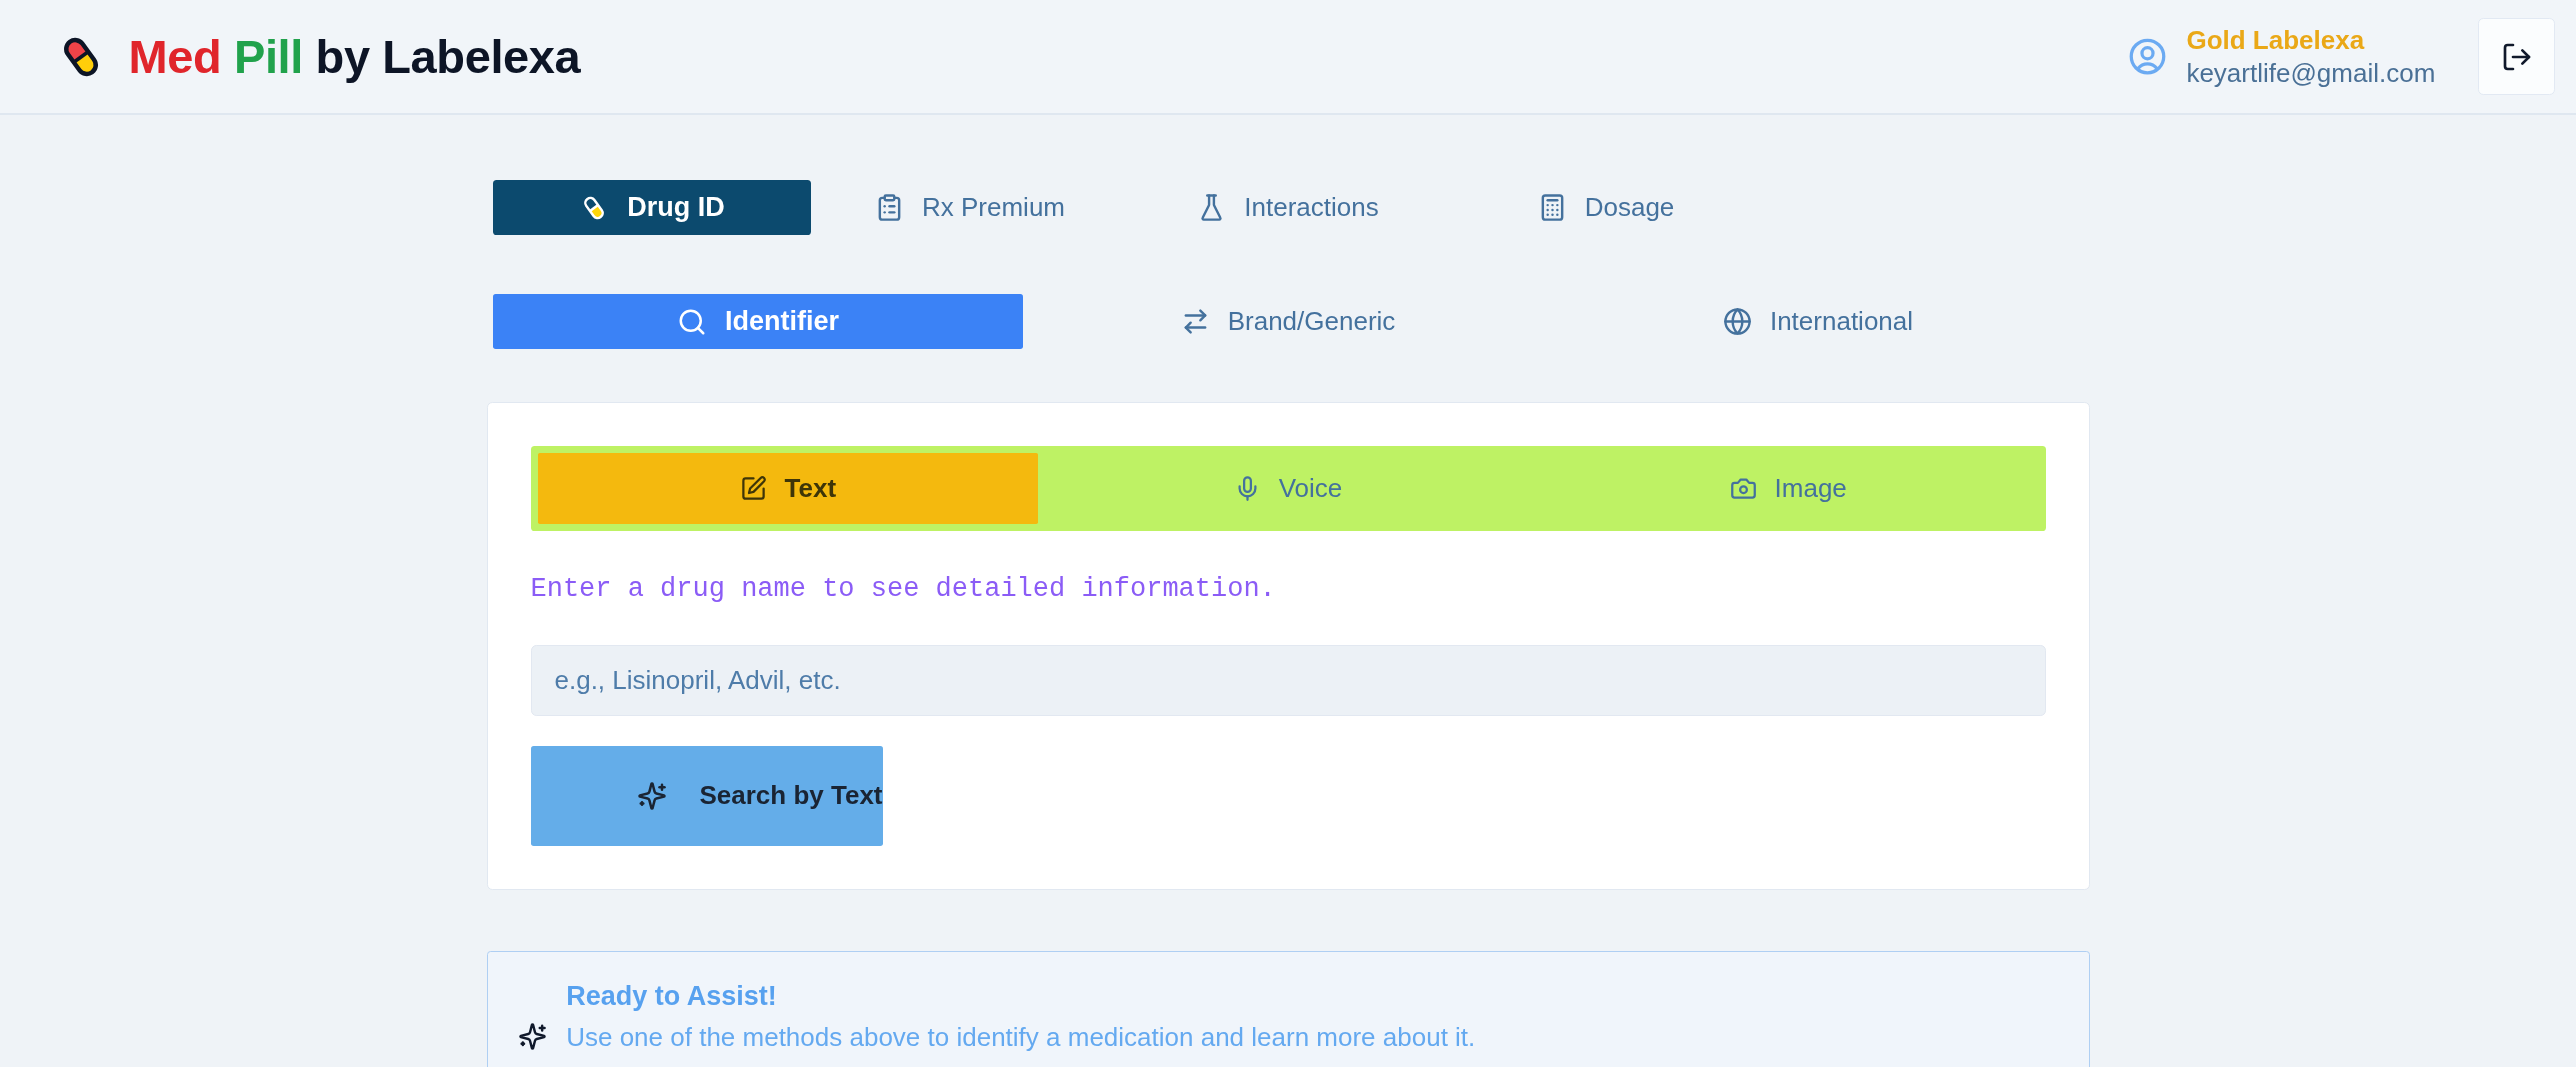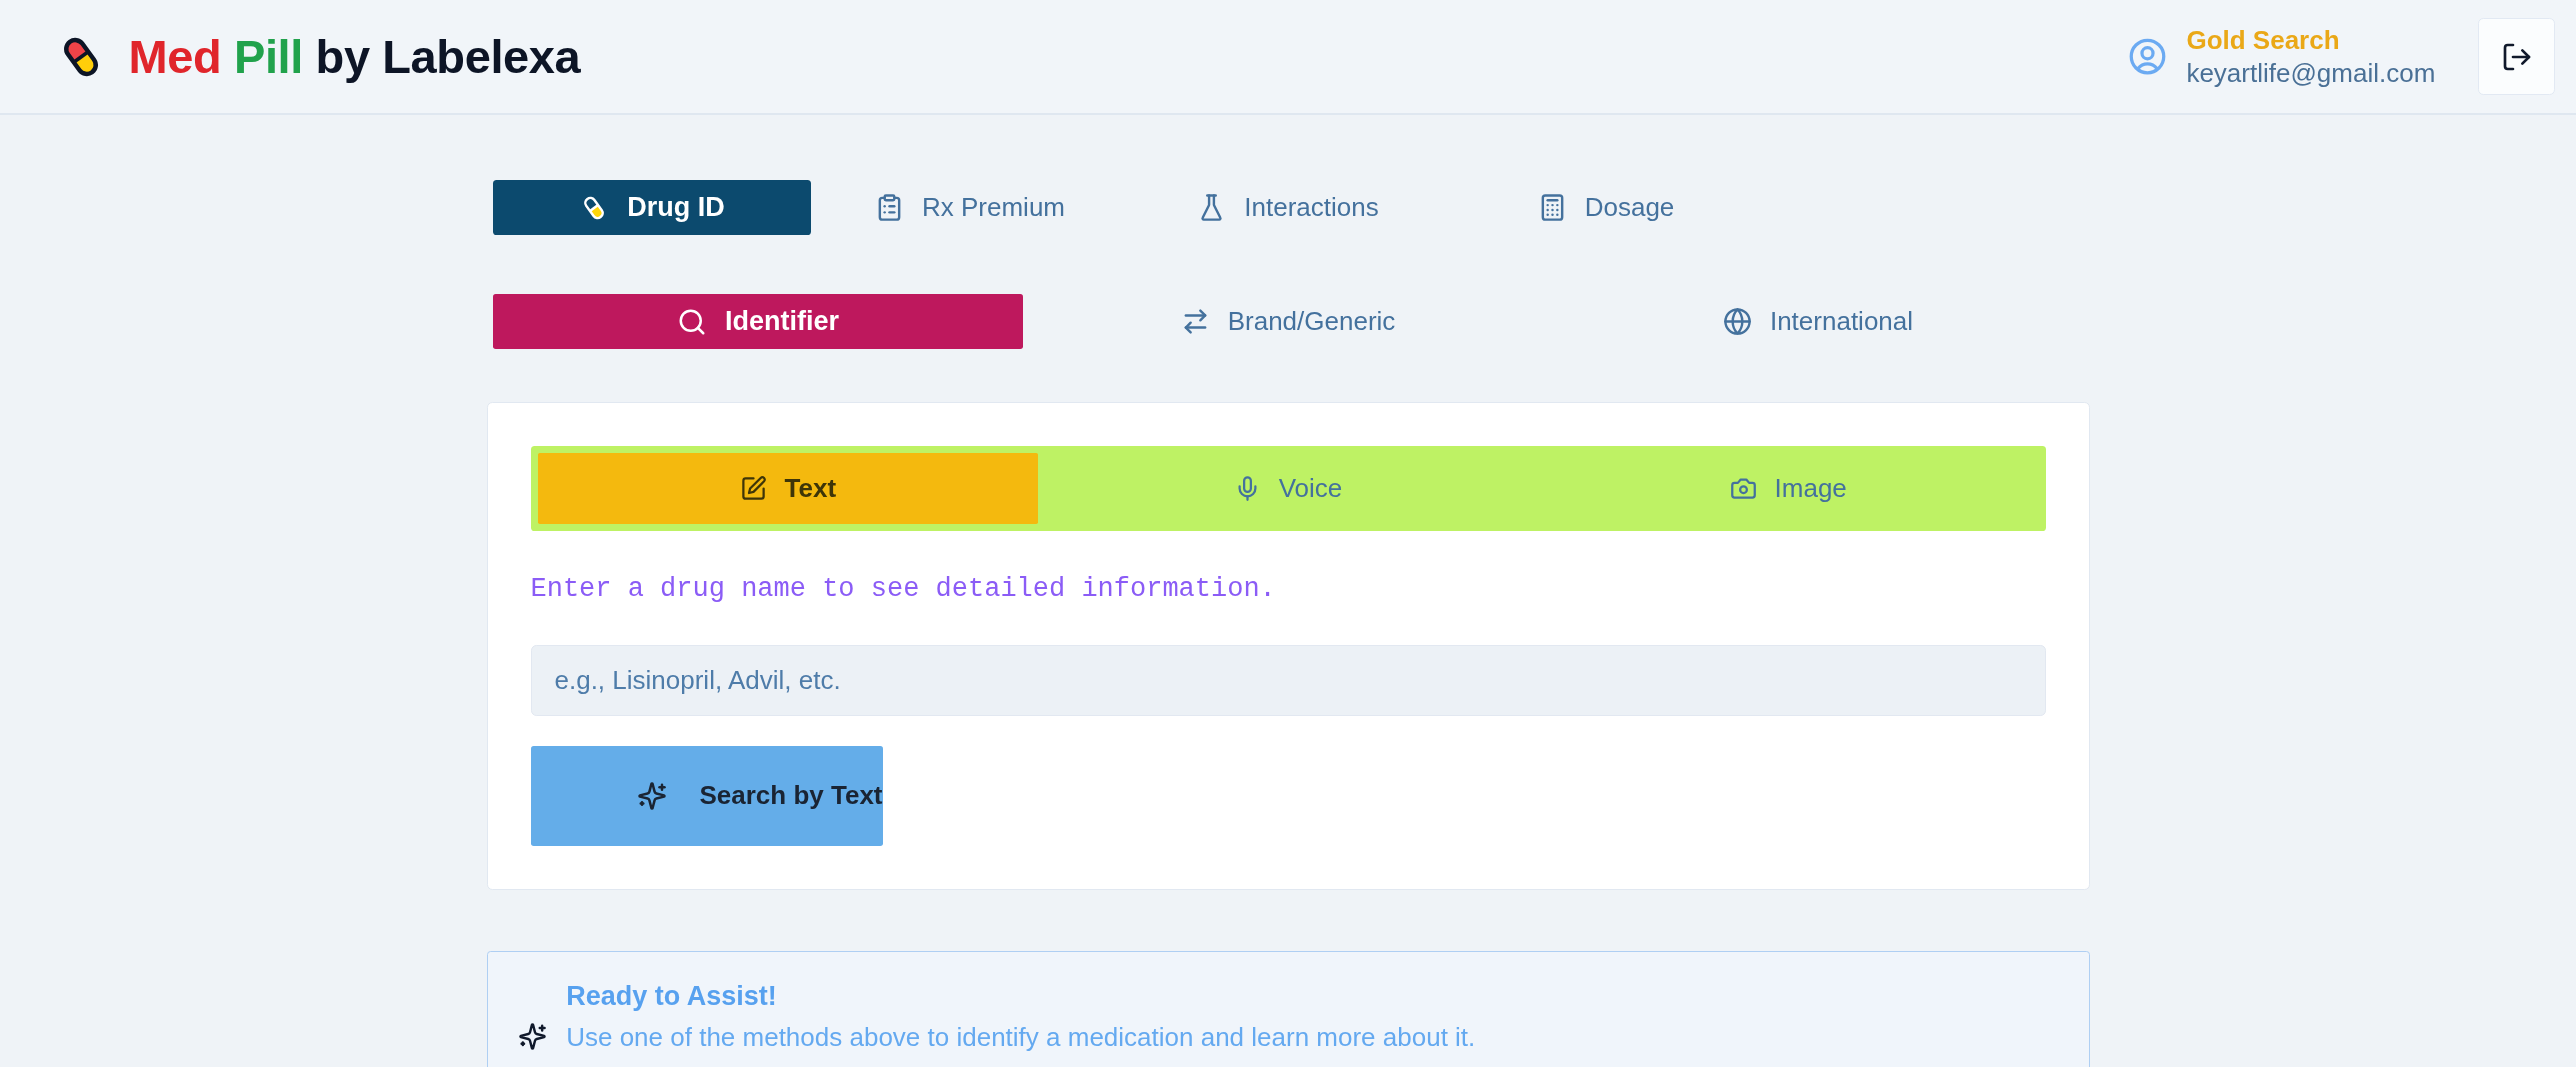--- a/index.html
+++ b/index.html
@@ -39,21 +39,21 @@
   .tabs-primary   { margin-top:65px; grid-template-columns:repeat(5,1fr); height:55px; }
   .tabs-secondary { margin-top:59px; grid-template-columns:repeat(3,1fr); height:55px; }
   .tab {
     display:flex; align-items:center; justify-content:center; gap:18px;
     background:transparent; border:none; cursor:pointer;
     color:#44719D; font-size:26px; font-weight:500;
     font-family:inherit;
   }
   .tab svg { width:29px; height:29px; flex:none; }
   .tab.active-red   { background:#0c4a6e; color:#FFFFFF; border-radius:3.6px; font-weight:700; font-size:27px; }
-  .tab.active-green { background:#be185d; color:#FFFFFF; border-radius:2.7px; font-weight:600; font-size:27px; }
+  .tab.active-green { background:#3b82f6; color:#FFFFFF; border-radius:2.7px; font-weight:600; font-size:27px; }
   .tab.active-red svg, .tab.active-green svg { width:30px; height:30px; }
 
   
   .card {
     width:1603px; margin:53px auto 0; background:#FFFFFF;
     border:1.8px solid #E1E8F1; border-radius:5.4px; padding:43px;
   }
   .method-tabs {
     background:#bef264; border-radius:3.6px; padding:7.2px;
     display:grid; grid-template-columns:repeat(3,1fr); height:85px;
@@ -112,21 +112,21 @@
     <div class="brand-title"><span class="t-red">Med</span><span> </span><span class="t-green">Pill</span><span> </span><span class="t-dark">by Labelexa</span></div>
   </div>
 
   <div class="header-right">
     <svg class="avatar-icon stroke-ic" width="39" height="39" viewBox="0 0 24 24">
       <circle cx="12" cy="12" r="10"></circle>
       <circle cx="12" cy="10" r="3.4"></circle>
       <path d="M6.2 19.4a7.4 7.4 0 0 1 11.6 0"></path>
     </svg>
     <div class="account">
-      <div class="account-tier">Gold Search</div>
+      <div class="account-tier">Gold Labelexa</div>
       <div class="account-email">keyartlife@gmail.com</div>
     </div>
     <button class="logout-btn">
       <svg class="stroke-ic" width="32" height="32" viewBox="0 0 24 24" stroke-width="2.2">
         <path d="M9 21H5a2 2 0 0 1-2-2V5a2 2 0 0 1 2-2h4"></path>
         <polyline points="16 17 21 12 16 7"></polyline>
         <line x1="21" y1="12" x2="9" y2="12"></line>
       </svg>
     </button>
   </div>

